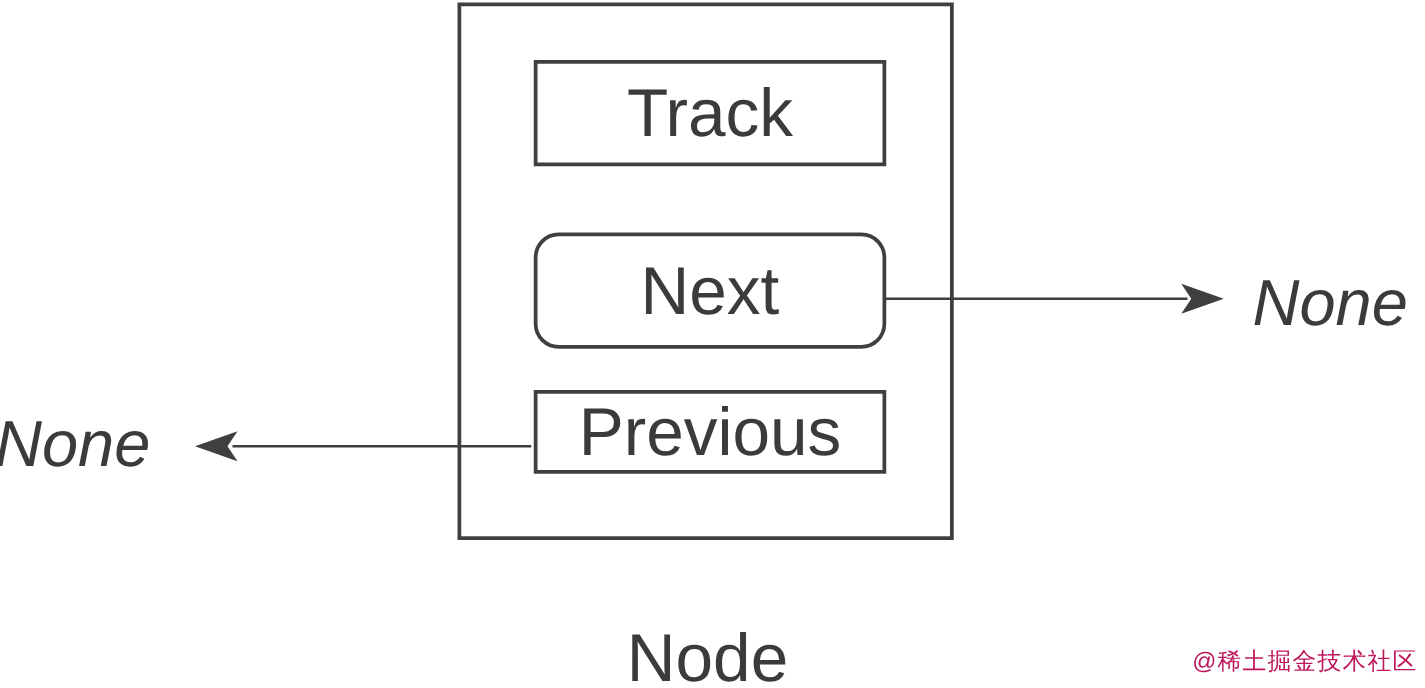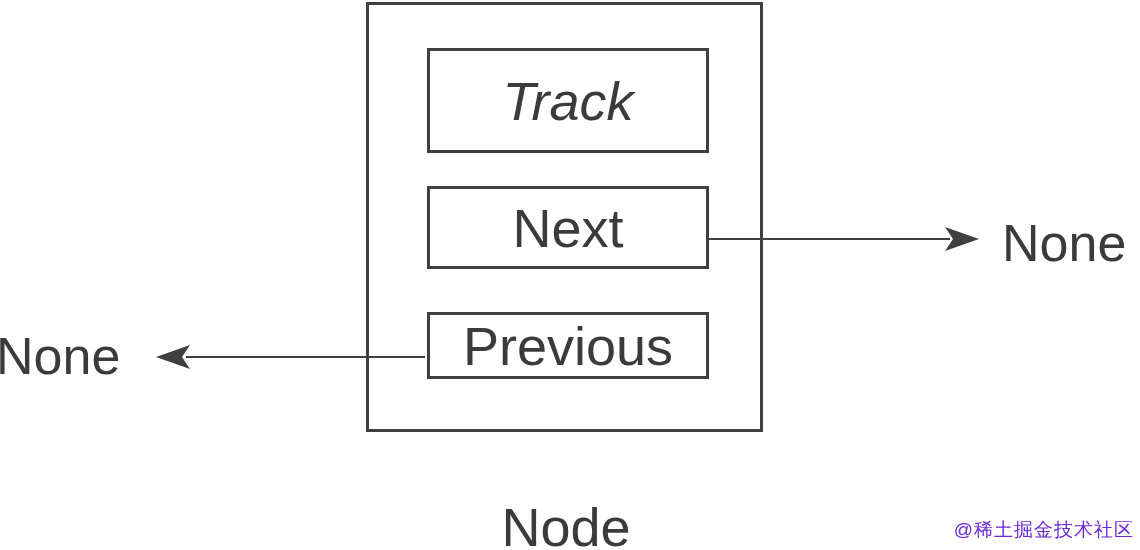--- a/index.html
+++ b/index.html
@@ -33,40 +33,41 @@
     border: 3px solid #3f3f3f;
     box-sizing: border-box;
     background: #ffffff;
     display: flex;
     align-items: center;
     justify-content: center;
     font-size: 54px;
     line-height: 1;
     color: #3b3b3b;
   }
-  .field-track    { top: 43px;  height: 105px; font-style: italic; }
-  .field-next     { top: 181px; height: 83px; }
+  .field-track    { top: 43px;  height: 85px; }
+  .field-next     { top: 181px; height: 93px; border-radius: 20px; }
   .field-previous { top: 307px; height: 67px; }
 
   #arrow-layer {
     position: absolute;
     left: 0; top: 0;
     width: 1140px;
     height: 550px;
     pointer-events: none;
   }
   #arrow-layer line    { stroke: #3f3f3f; stroke-width: 2; }
   #arrow-layer polygon { fill: #3f3f3f; }
 
   .none-label {
     position: absolute;
     font-size: 52px;
     line-height: 1;
     color: #3b3b3b;
     white-space: nowrap;
+    font-style: italic;
   }
   .none-right { left: 1002px; top: 217px; }
   .none-left  { left: -4px;   top: 330px; }
 
   .node-label {
     position: absolute;
     left: 366px;
     top: 500px;
     width: 400px;
     text-align: center;
@@ -74,21 +75,21 @@
     line-height: 1;
     color: #3b3b3b;
   }
 
   .watermark {
     position: absolute;
     right: 6px;
     bottom: 8px;
     font-size: 19px;
     line-height: 1.2;
-    color: #6d28d9;
+    color: #be185d;
     letter-spacing: 1px;
   }
 </style>
 </head>
 <body>
 
 <div id="canvas">
 
   <div class="none-label none-left">None</div>
 

